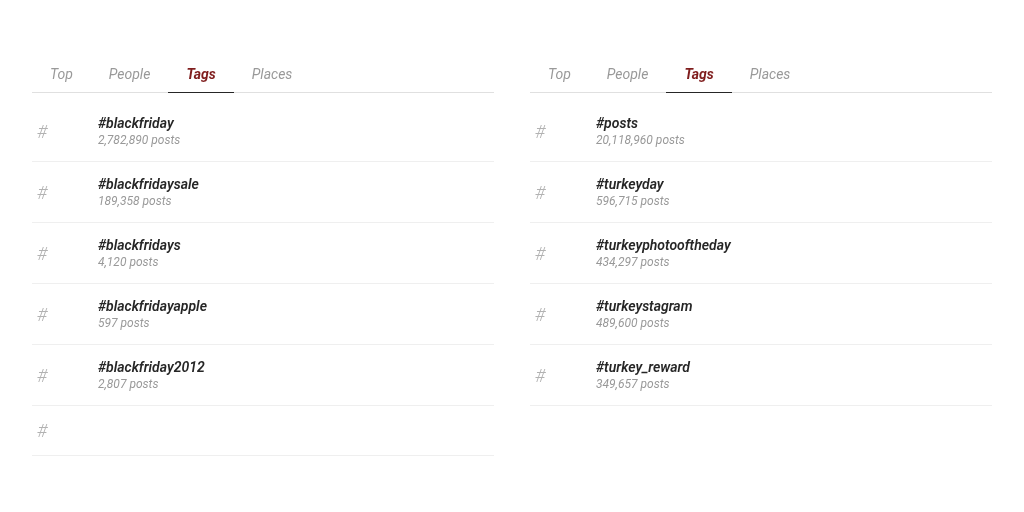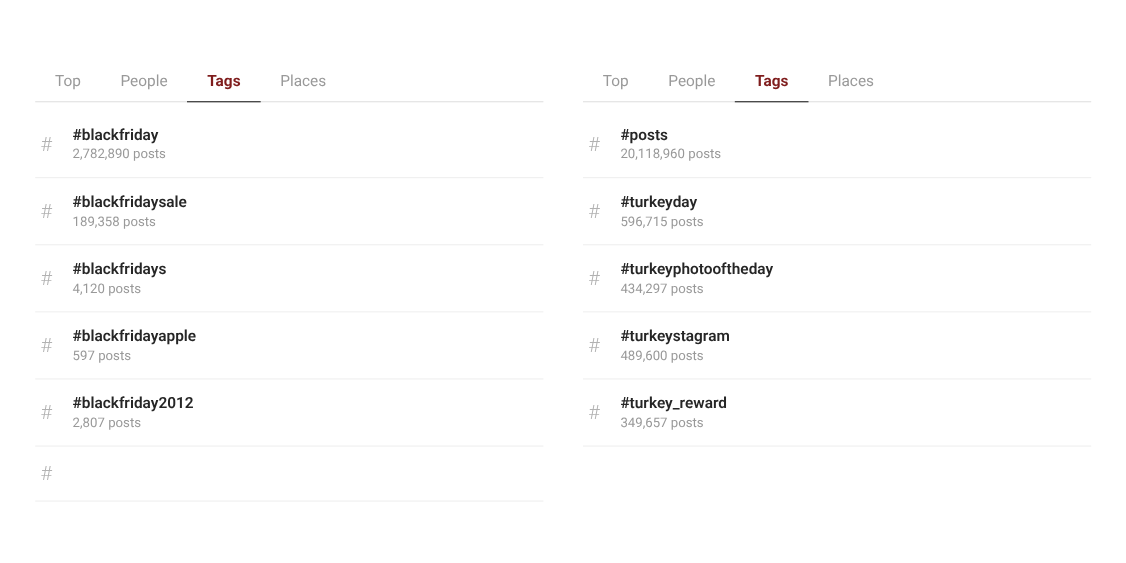--- a/index.html
+++ b/index.html
@@ -15,20 +15,21 @@
       height: 512px;
       display: flex;
       align-items: center;
       justify-content: center;
     }
 
     .container {
       display: flex;
       width: 960px;
       gap: 36px;
+      font-style: italic;
     }
 
     .panel {
       flex: 1;
     }
 
     .tabs {
       display: flex;
       gap: 0;
       margin-bottom: 8px;
@@ -75,20 +76,21 @@
       color: #b2b2b2;
       font-size: 18px;
       font-weight: 300;
       min-width: 20px;
       text-align: center;
     }
 
     .tag-info {
       display: flex;
       flex-direction: column;
+      margin-left: 32px;
     }
 
     .tag-name {
       font-size: 14px;
       font-weight: 600;
       color: #262626;
     }
 
     .tag-posts {
       font-size: 12px;

